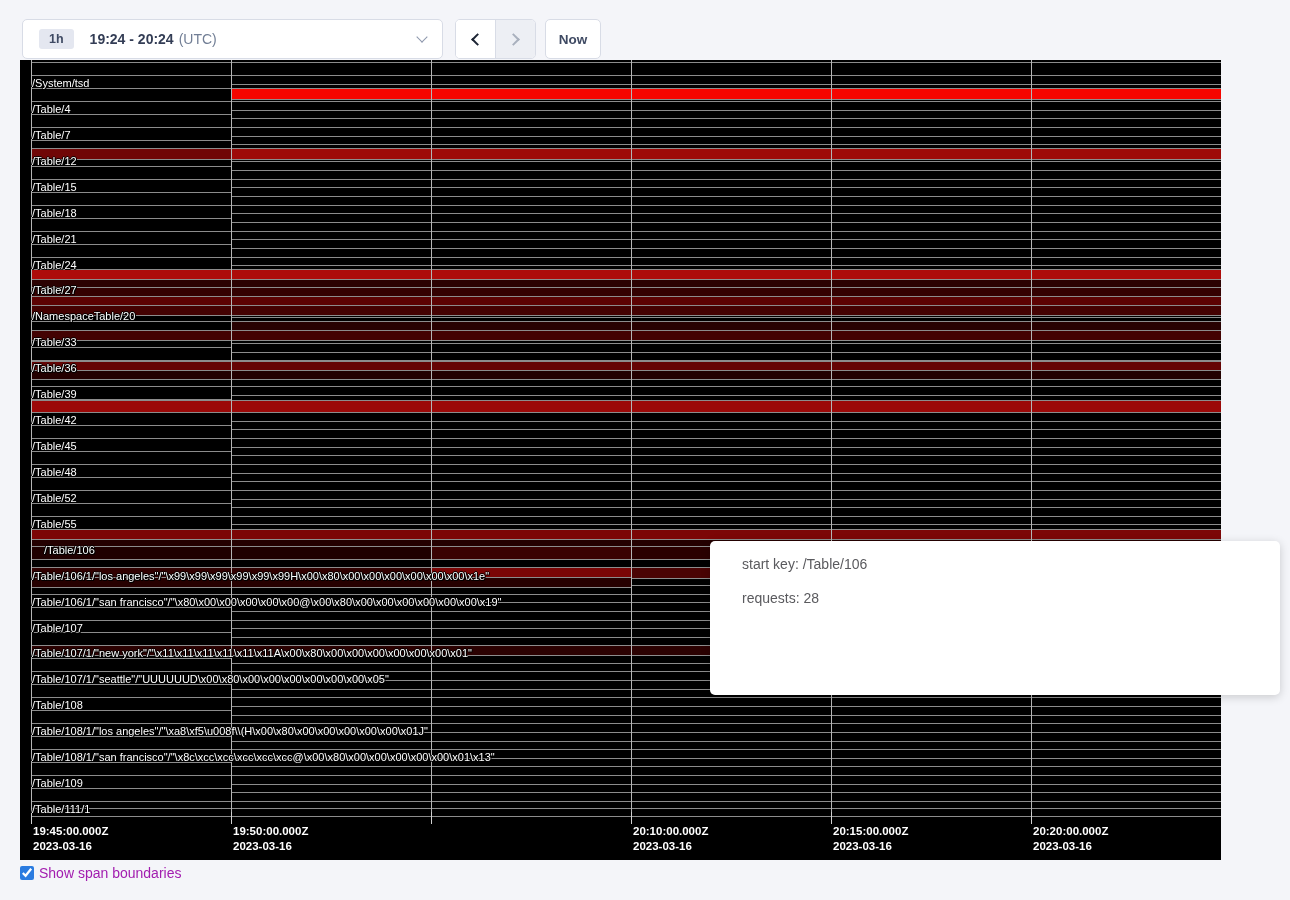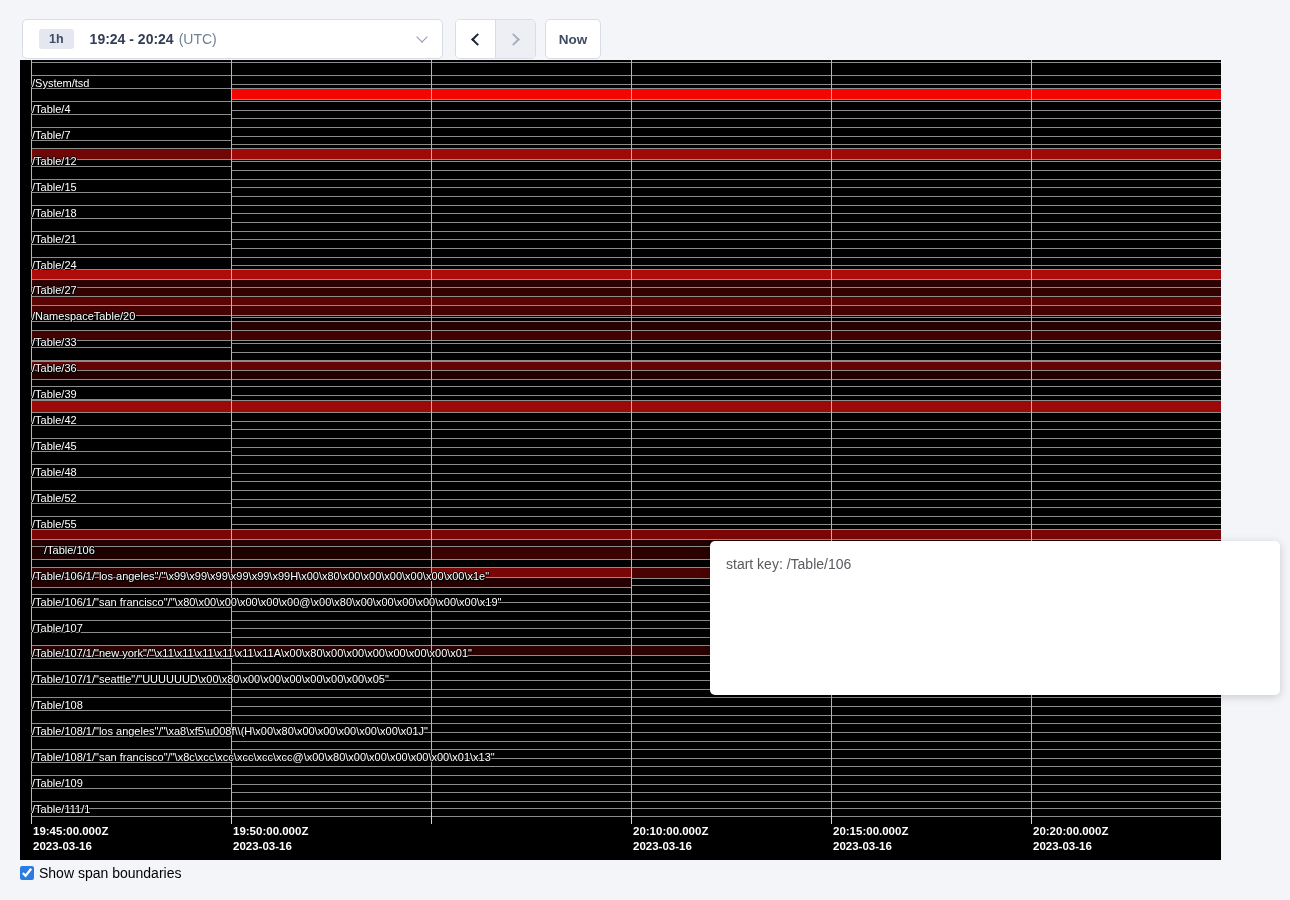--- a/index.html
+++ b/index.html
@@ -42,28 +42,28 @@
   .band  { position:absolute; border-top:1px solid #8c8c8c; border-bottom:1px solid #8c8c8c; }
   .row-label { position:absolute; color:#fff; font-size:11px; white-space:nowrap;
     text-shadow:1px 0 0 #000, -1px 0 0 #000, 0 1px 0 #000, 0 -1px 0 #000, 1px 1px 0 #000;
     z-index:5; pointer-events:none; }
   .axis-label { position:absolute; color:#fff; font-size:11.5px; font-weight:bold;
     line-height:14.5px; white-space:nowrap; z-index:5; }
 
   
   .tooltip { position:absolute; left:710px; top:541px; width:570px; height:154px;
     background:#fff; border-radius:5px; box-shadow:0 2px 10px rgba(0,0,0,.18);
-    padding:13px 16px; display:flex; flex-direction:column; row-gap:14px;
+    padding:13px 32px; display:flex; flex-direction:column; row-gap:14px;
     z-index:20; overflow:hidden; }
   .tooltip .tline { font-size:14px; color:#5a5a5e; line-height:20px; white-space:nowrap; }
 
   
   .footer { position:absolute; left:20px; top:865px; display:flex; align-items:center; }
   .footer input { width:14px; height:14px; margin:0 5px 0 0; accent-color:#2b7ce0; cursor:pointer; }
-  .footer .cb-label { font-size:14px; color:#000000; }
+  .footer .cb-label { font-size:14px; color:#a21caf; }
 </style>
 </head>
 <body>
 
 <div class="toolbar">
   <div class="range-select">
     <span class="range-chip">1h</span>
     <span class="range-label">19:24 - 20:24</span>
     <span class="range-suffix">(UTC)</span>
     <span class="spacer"></span>
@@ -282,18 +282,19 @@
       <div>2023-03-16</div>
     </div>
     <div class="axis-label" style="left: 1013px; top: 764px;">
       <div>20:20:00.000Z</div>
       <div>2023-03-16</div>
     </div>
   </div>
 
 <div class="tooltip">
   <div class="tline">start key: /Table/106</div>
+  <div class="tline">requests: 28</div>
 </div>
 
 <div class="footer">
   <input type="checkbox" id="spanCb" checked="" style="">
   <label for="spanCb" class="cb-label">Show span boundaries</label>
 </div>
 
 </body></html>

